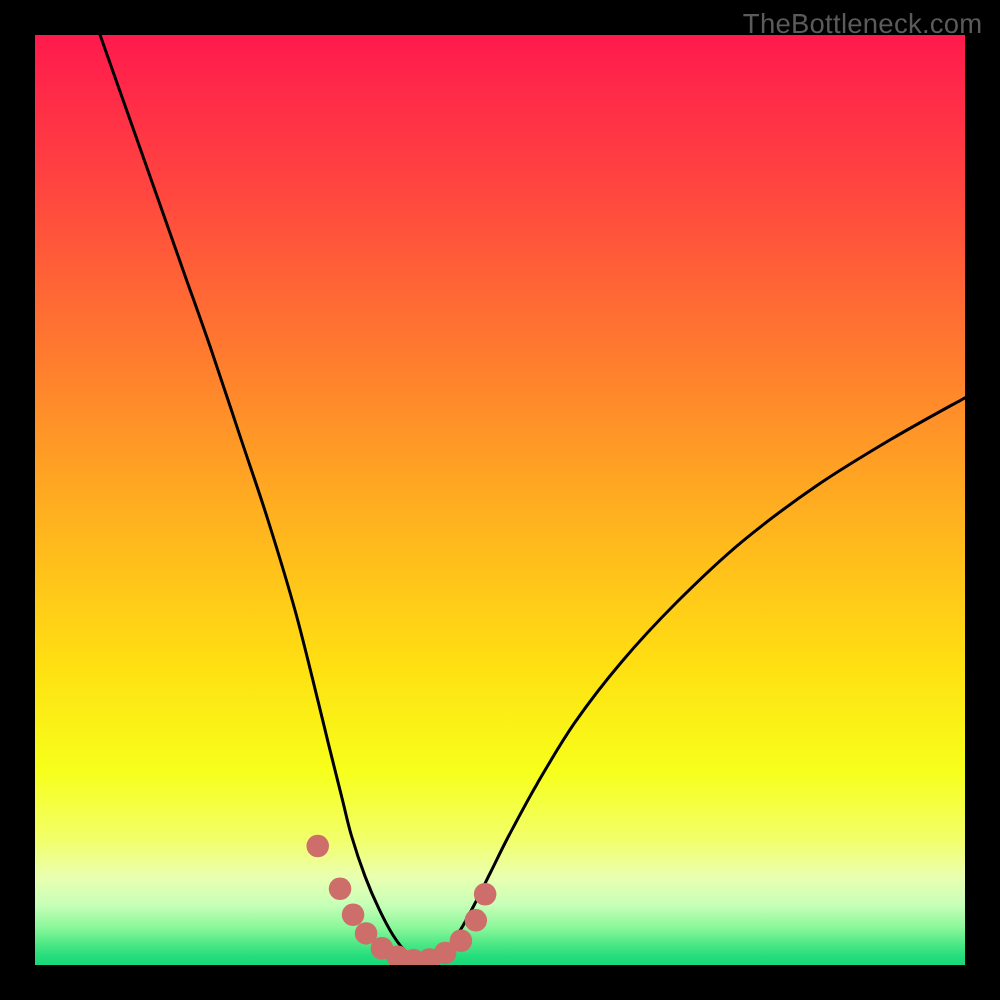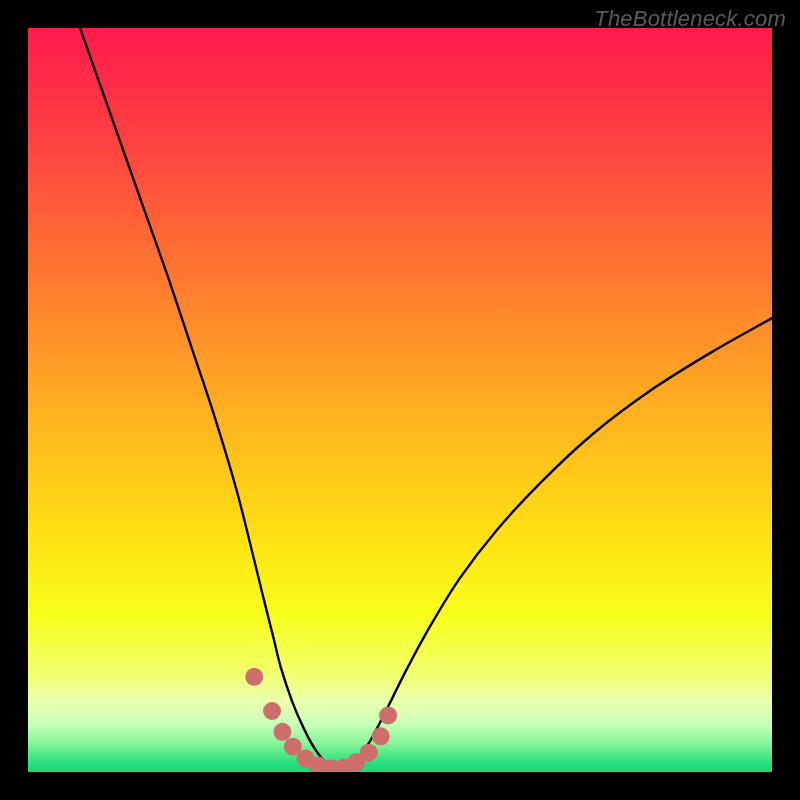--- a/index.html
+++ b/index.html
@@ -13,21 +13,20 @@
   .watermark {
     position: absolute;
     top: 6px;
     right: 14px;
     font-family: Arial, Helvetica, sans-serif;
     font-size: 22px;
     font-weight: 500;
     color: #5b5b5b;
     letter-spacing: 0.2px;
     z-index: 10;
-    font-style: italic;
   }
   .plot {
     position: absolute;
     left: 28px;
     top: 28px;
     width: 744px;
     height: 744px;
   }
   svg { display: block; }
 </style>

